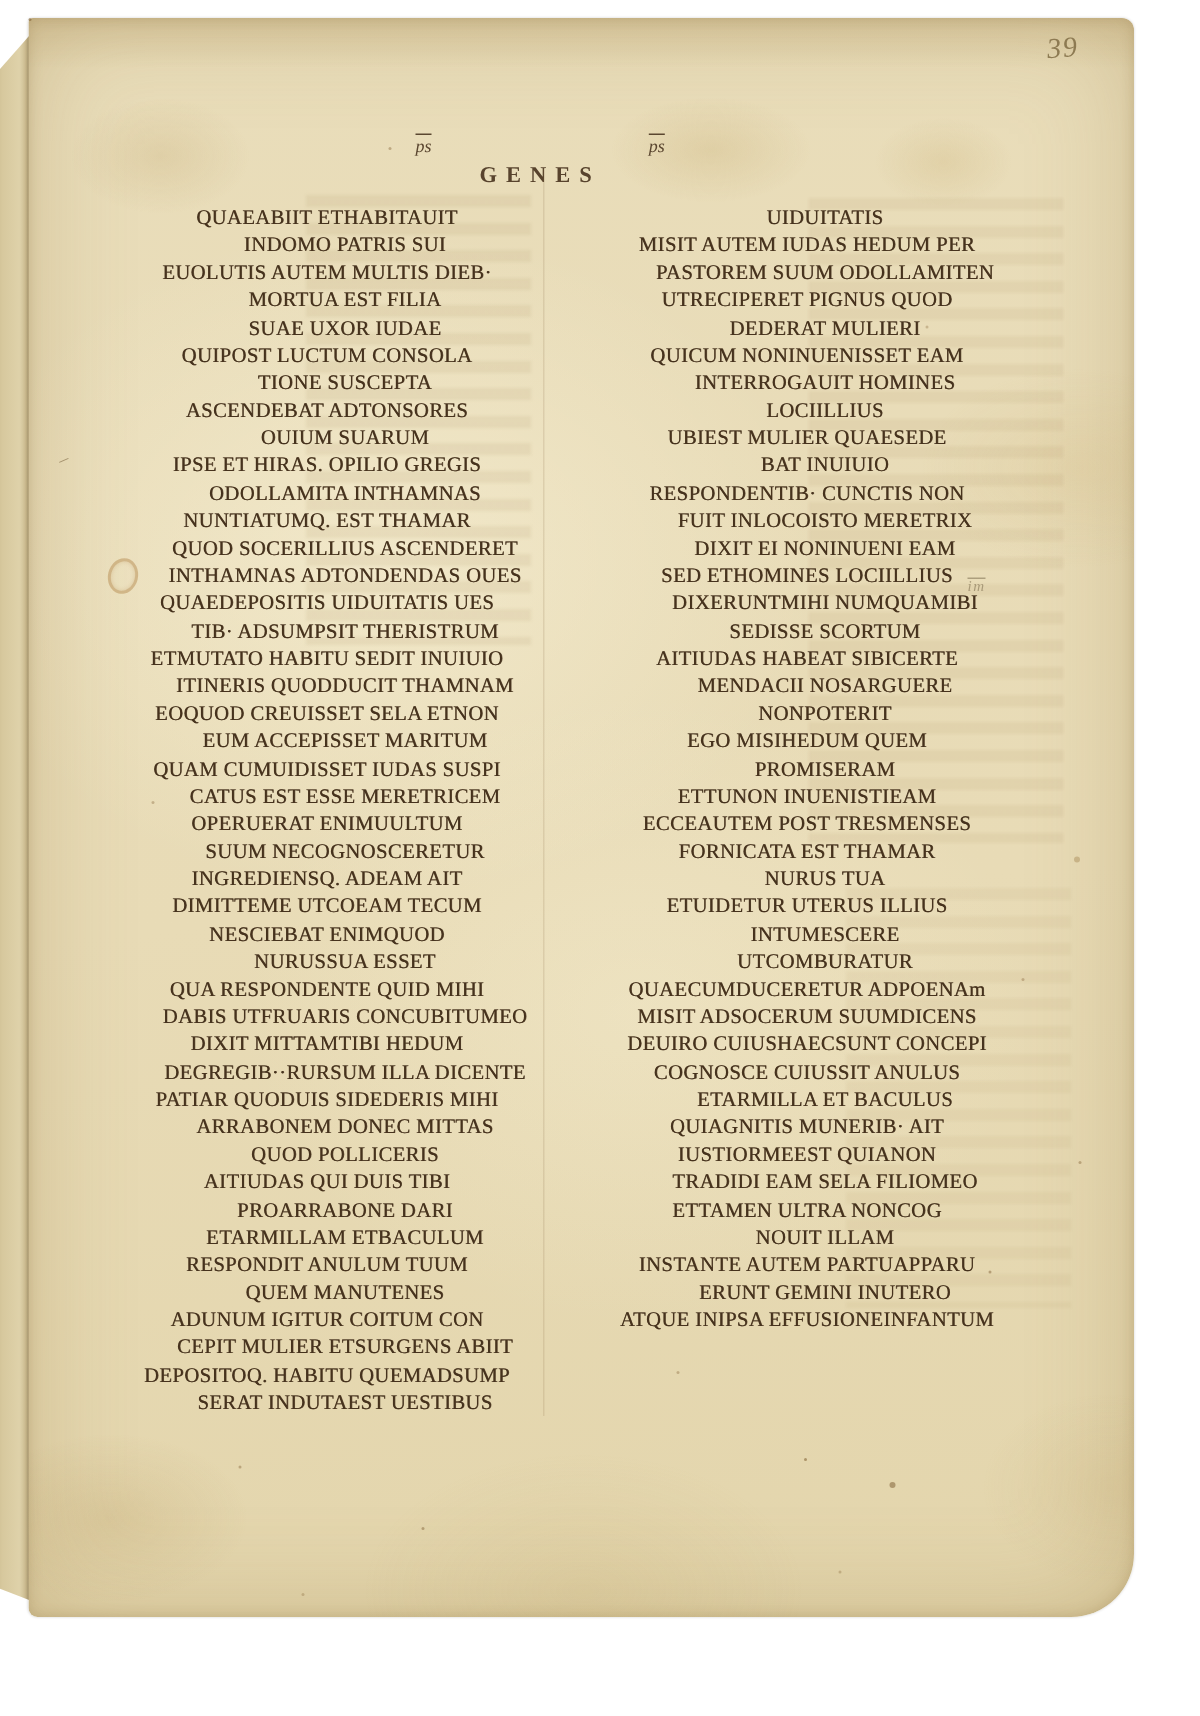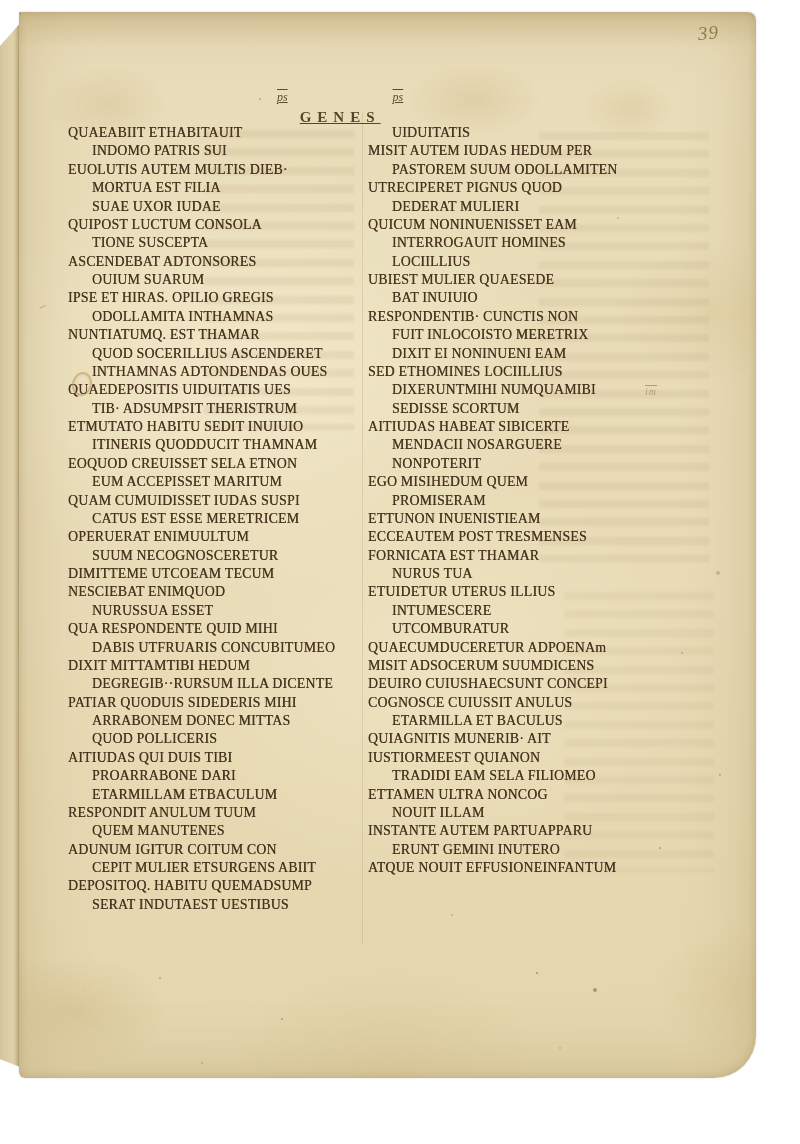--- a/index.html
+++ b/index.html
@@ -63,40 +63,39 @@
       82px 522px 0 0 rgba(125,92,48,.35),
       698px 560px 0 1px rgba(150,115,60,.35),
       240px 86px 0 0 rgba(125,92,48,.4),
       598px 205px 0 0 rgba(125,92,48,.3),
       662px 640px 0 0 rgba(125,92,48,.35),
       540px 1035px 0 0 rgba(125,92,48,.3),
       182px 1050px 0 0 rgba(125,92,48,.3);}
 
   
   .header{
-    position:absolute;left:258px;top:56px;display:flex;align-items:center;gap:12px;
+    position:absolute;left:258px;top:56px;display:flex;align-items:center;gap:32px;
     color:#4c3722;
-    text-decoration:underline;
   }
   .header .mark{font-size:12px;font-style:italic;text-decoration:overline;opacity:.9;}
   .header .title{font-size:15px;letter-spacing:6px;font-weight:bold;opacity:.92;margin-top:41px;}
 
   
   .folio{
     position:absolute;left:679px;top:10px;
     font-size:19px;font-style:italic;color:#8d7a52;transform:rotate(-5deg);
     letter-spacing:1px;
   }
 
   
   .rule-v{position:absolute;left:343px;top:100px;width:1px;height:832px;
     background:rgba(130,100,60,.16);}
 
   
-  .col{position:absolute;top:112px;color:#46321d;}
+  .col{position:absolute;top:124px;color:#46321d;text-align:center;}
   .col-left{left:49px;width:300px;}
   .col-right{left:349px;width:340px;}
   .line{
     height:18.38px;line-height:18.38px;font-size:13.8px;white-space:nowrap;
     letter-spacing:.25px;
     text-shadow:.3px .2px .3px rgba(70,50,30,.75);
   }
   .line.ind{padding-left:24px;}
 
   
@@ -150,20 +149,21 @@
         <div class="line">QUAEDEPOSITIS UIDUITATIS UES</div>
         <div class="line ind">TIB· ADSUMPSIT THERISTRUM</div>
         <div class="line">ETMUTATO HABITU SEDIT INUIUIO</div>
         <div class="line ind">ITINERIS QUODDUCIT THAMNAM</div>
         <div class="line">EOQUOD CREUISSET SELA ETNON</div>
         <div class="line ind">EUM ACCEPISSET MARITUM</div>
         <div class="line">QUAM CUMUIDISSET IUDAS SUSPI</div>
         <div class="line ind">CATUS EST ESSE MERETRICEM</div>
         <div class="line">OPERUERAT ENIMUULTUM</div>
         <div class="line ind">SUUM NECOGNOSCERETUR</div>
+        <div class="line">INGREDIENSQ. ADEAM AIT</div>
         <div class="line">DIMITTEME UTCOEAM TECUM</div>
         <div class="line">NESCIEBAT ENIMQUOD</div>
         <div class="line ind">NURUSSUA ESSET</div>
         <div class="line">QUA RESPONDENTE QUID MIHI</div>
         <div class="line ind">DABIS UTFRUARIS CONCUBITUMEO</div>
         <div class="line">DIXIT MITTAMTIBI HEDUM</div>
         <div class="line ind">DEGREGIB··RURSUM ILLA DICENTE</div>
         <div class="line">PATIAR QUODUIS SIDEDERIS MIHI</div>
         <div class="line ind">ARRABONEM DONEC MITTAS</div>
         <div class="line ind">QUOD POLLICERIS</div>
@@ -211,20 +211,20 @@
         <div class="line">DEUIRO CUIUSHAECSUNT CONCEPI</div>
         <div class="line">COGNOSCE CUIUSSIT ANULUS</div>
         <div class="line ind">ETARMILLA ET BACULUS</div>
         <div class="line">QUIAGNITIS MUNERIB· AIT</div>
         <div class="line">IUSTIORMEEST QUIANON</div>
         <div class="line ind">TRADIDI EAM SELA FILIOMEO</div>
         <div class="line">ETTAMEN ULTRA NONCOG</div>
         <div class="line ind">NOUIT ILLAM</div>
         <div class="line">INSTANTE AUTEM PARTUAPPARU</div>
         <div class="line ind">ERUNT GEMINI INUTERO</div>
-        <div class="line">ATQUE NOUIT EFFUSIONEINFANTUM</div>
+        <div class="line">ATQUE INIPSA EFFUSIONEINFANTUM</div>
       </div>
 
     <div class="margin-dash">–</div>
     <div class="hole"></div>
     <div class="margin-note">im</div>
   </div>
 </div>
 
 </body></html>

